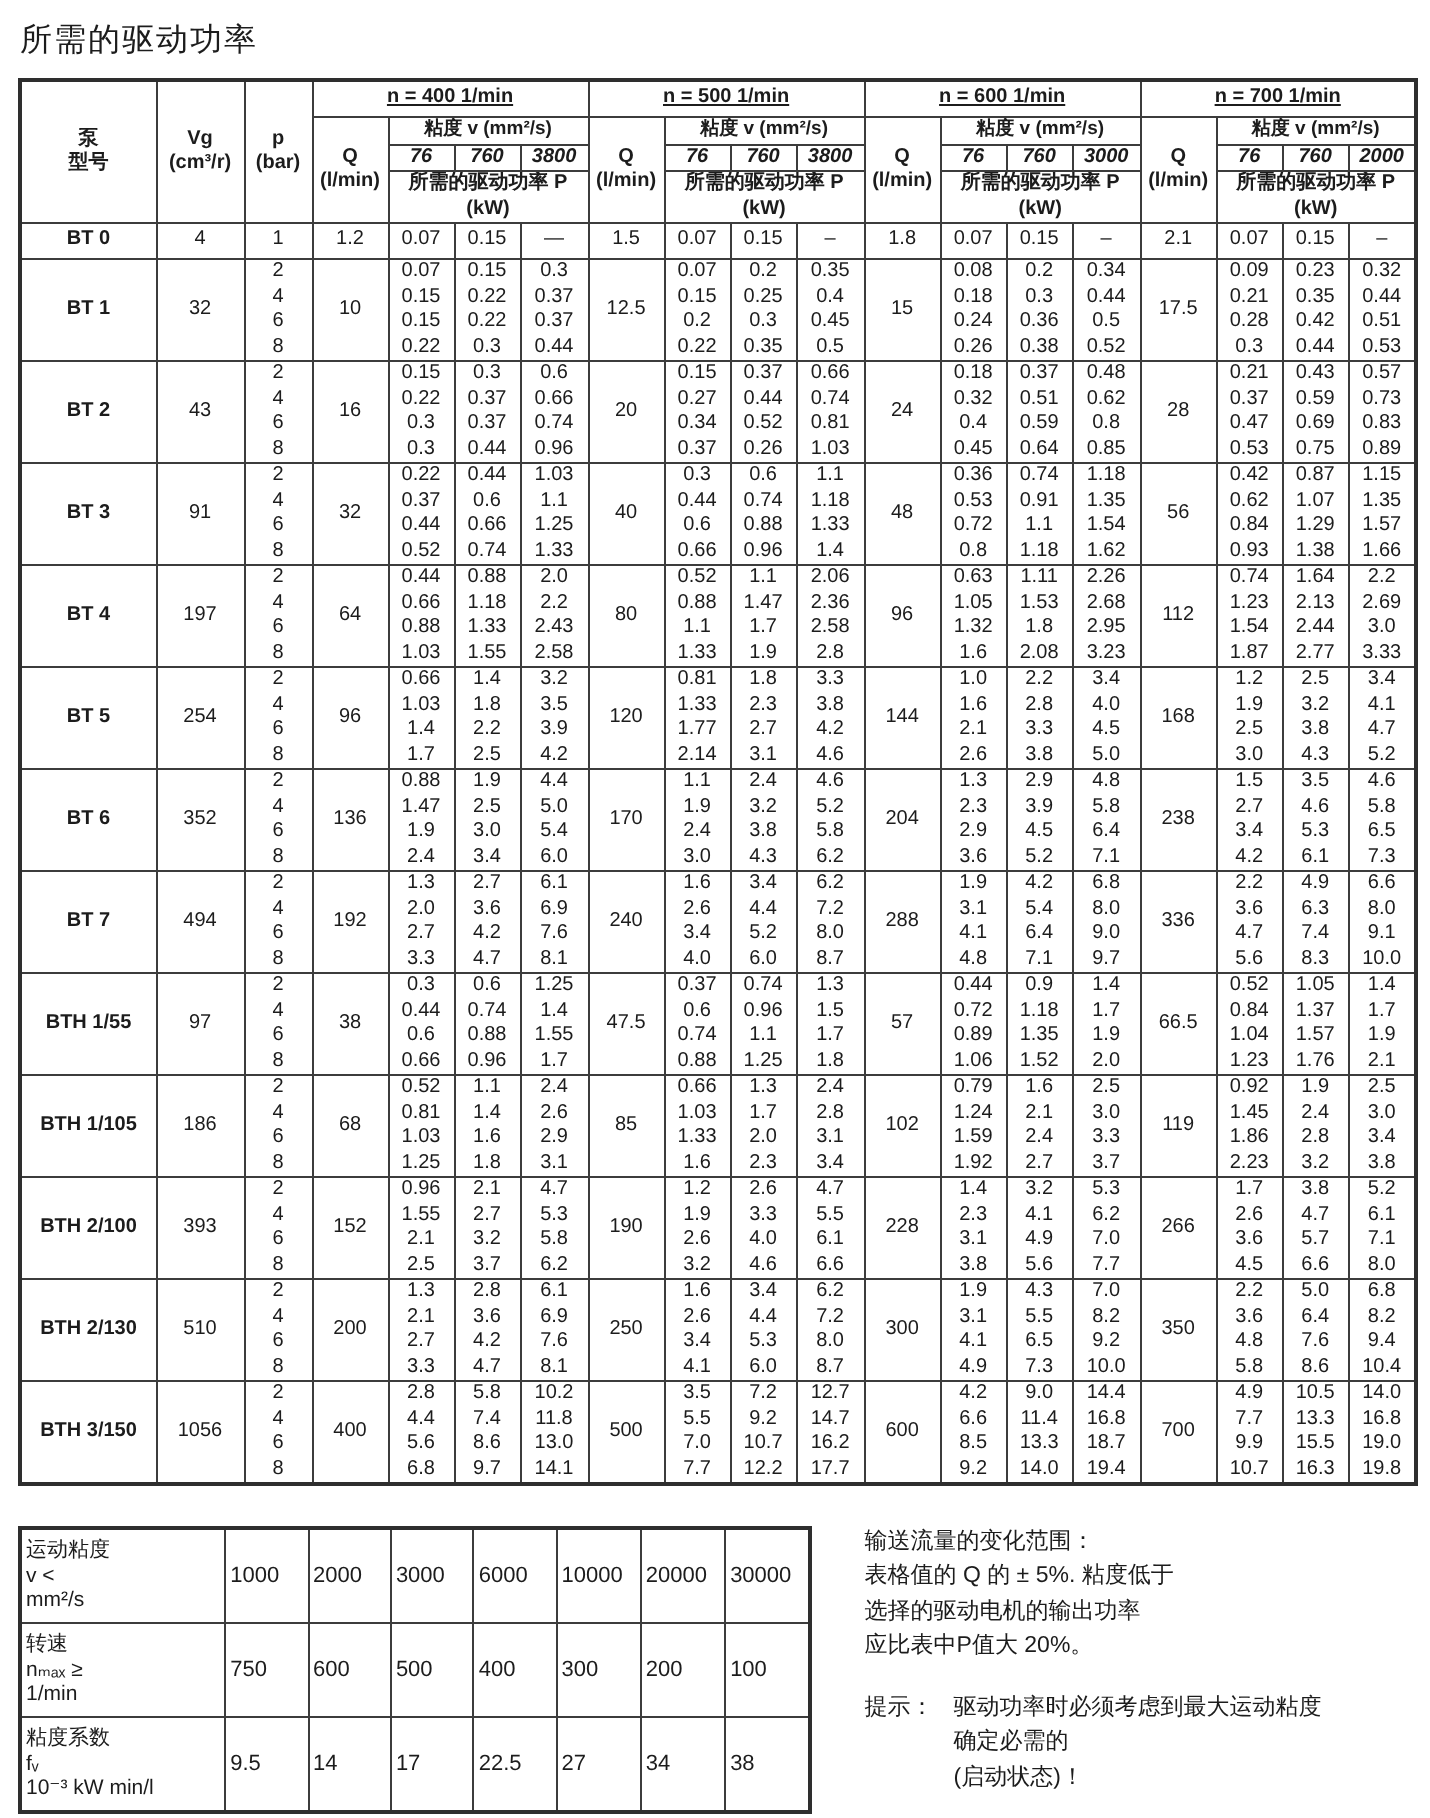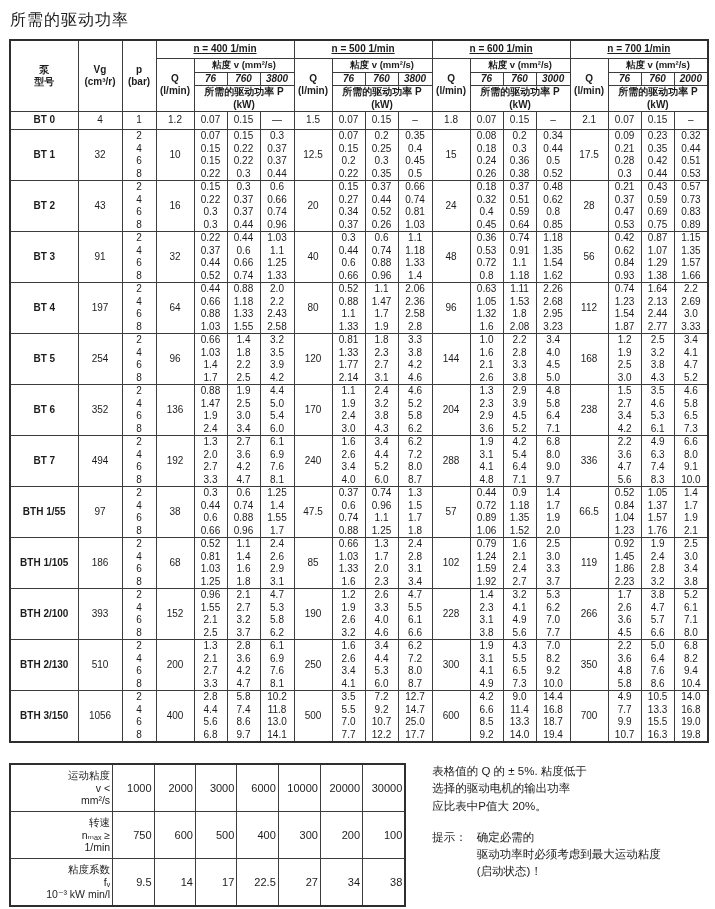--- a/index.html
+++ b/index.html
@@ -54,21 +54,21 @@
   tr.bt0 td{height:17px;}
   
   .bottom{display:flex;align-items:flex-start;margin-top:20px;}
   table.visc{
     border-collapse:collapse;
     table-layout:fixed;
     border:2px solid #2e2e2e;
   }
   table.visc td{
     border:1px solid #3c3c3c;
-    text-align:right;
+    text-align:left;
     vertical-align:middle;
     height:46px;
     font-size:11px;
     padding:0 2px;
   }
   table.visc td.lbl{width:106px;font-size:10.5px;line-height:12.5px;}
   table.visc td.val{width:38px;}
   .notes{margin-left:26px;width:286px;font-size:11.5px;line-height:1.5;}
   .notes .line{white-space:nowrap;}
   .tip{display:flex;margin-top:14px;}
@@ -1196,21 +1196,21 @@
           </td>
           <td class="stack v">
             <div class="ln">7.2</div>
             <div class="ln">9.2</div>
             <div class="ln">10.7</div>
             <div class="ln">12.2</div>
           </td>
           <td class="stack v-last">
             <div class="ln">12.7</div>
             <div class="ln">14.7</div>
-            <div class="ln">25.0</div>
+            <div class="ln">16.2</div>
             <div class="ln">17.7</div>
           </td>
           <td>600</td>
           <td class="stack v-first">
             <div class="ln">4.2</div>
             <div class="ln">6.6</div>
             <div class="ln">8.5</div>
             <div class="ln">9.2</div>
           </td>
           <td class="stack v">
@@ -1289,26 +1289,27 @@
             <td class="val">14</td>
             <td class="val">17</td>
             <td class="val">22.5</td>
             <td class="val">27</td>
             <td class="val">34</td>
             <td class="val">38</td>
           </tr>
         </tbody>
       </table>
     <div class="notes" id="notes">
+        <div class="line">输送流量的变化范围：</div>
         <div class="line">表格值的  Q 的 ± 5%. 粘度低于</div>
         <div class="line">选择的驱动电机的输出功率</div>
         <div class="line">应比表中P值大 20%。</div>
         <div class="tip">
           <span class="tip-label">提示：</span>
           <div class="tip-lines">
+            <div class="line">驱动功率时必须考虑到最大运动粘度</div>
             <div class="line">确定必需的</div>
-            <div class="line">驱动功率时必须考虑到最大运动粘度</div>
             <div class="line">(启动状态)！</div>
           </div>
         </div>
       </div>
   </div>
 </div>
 
 </body></html>

